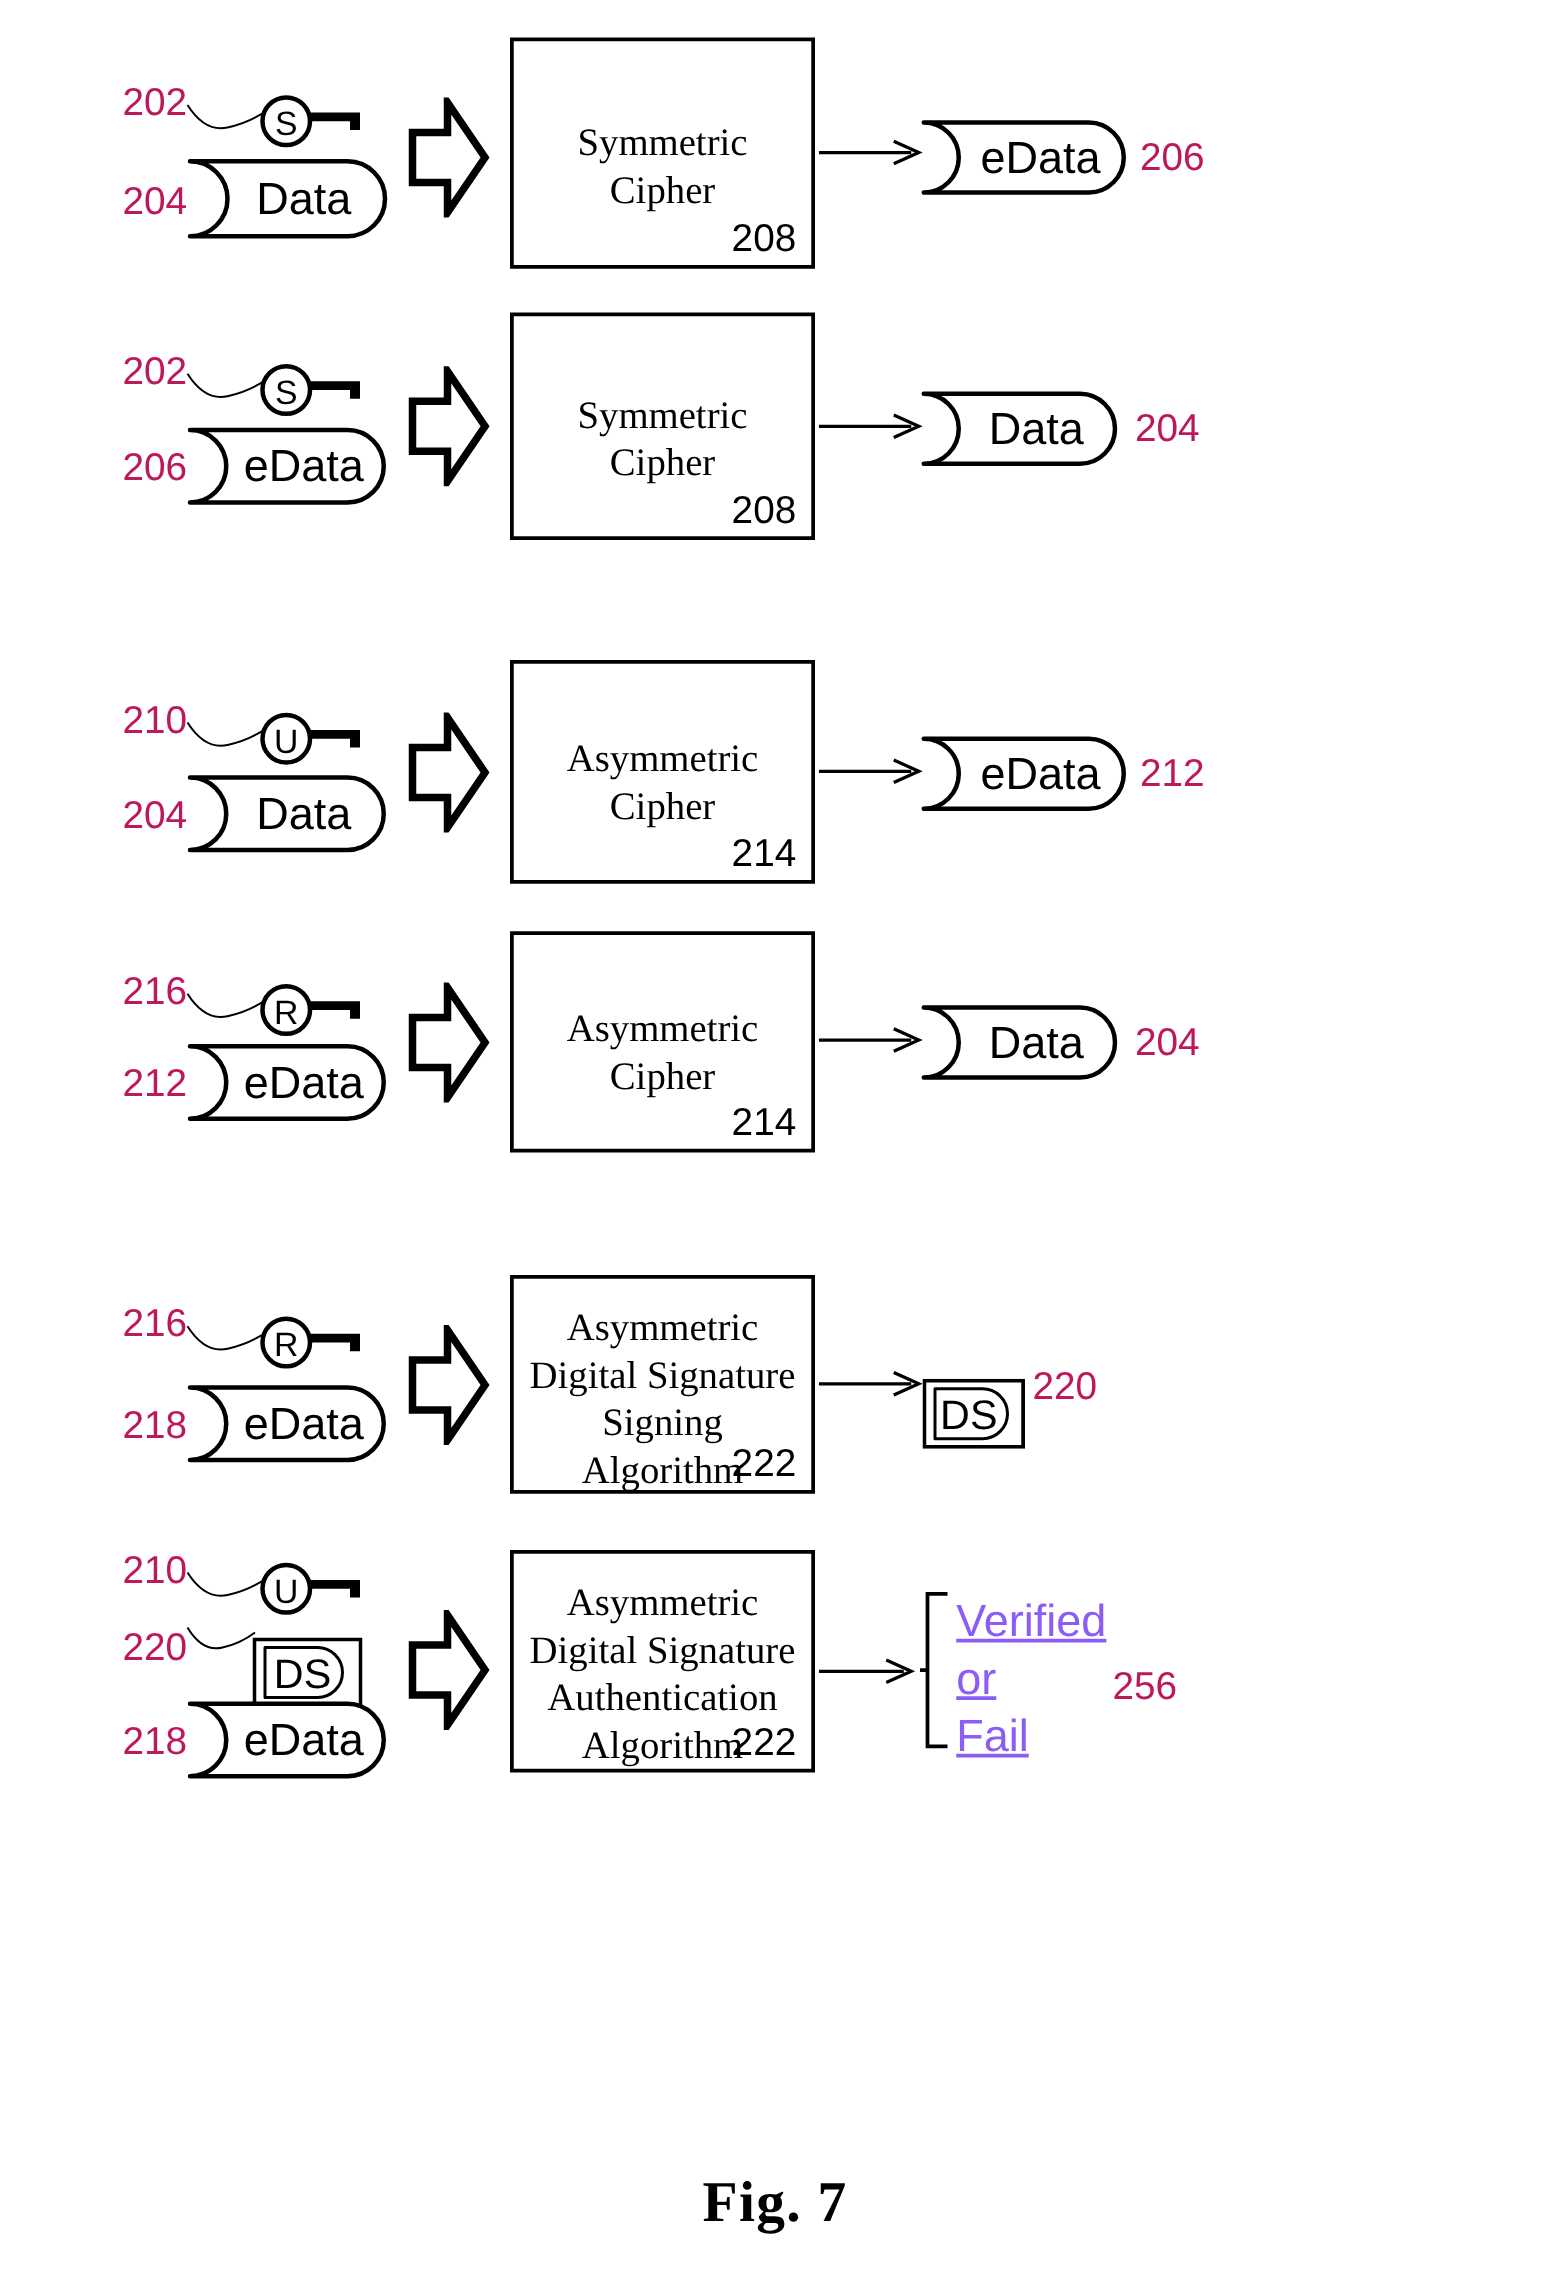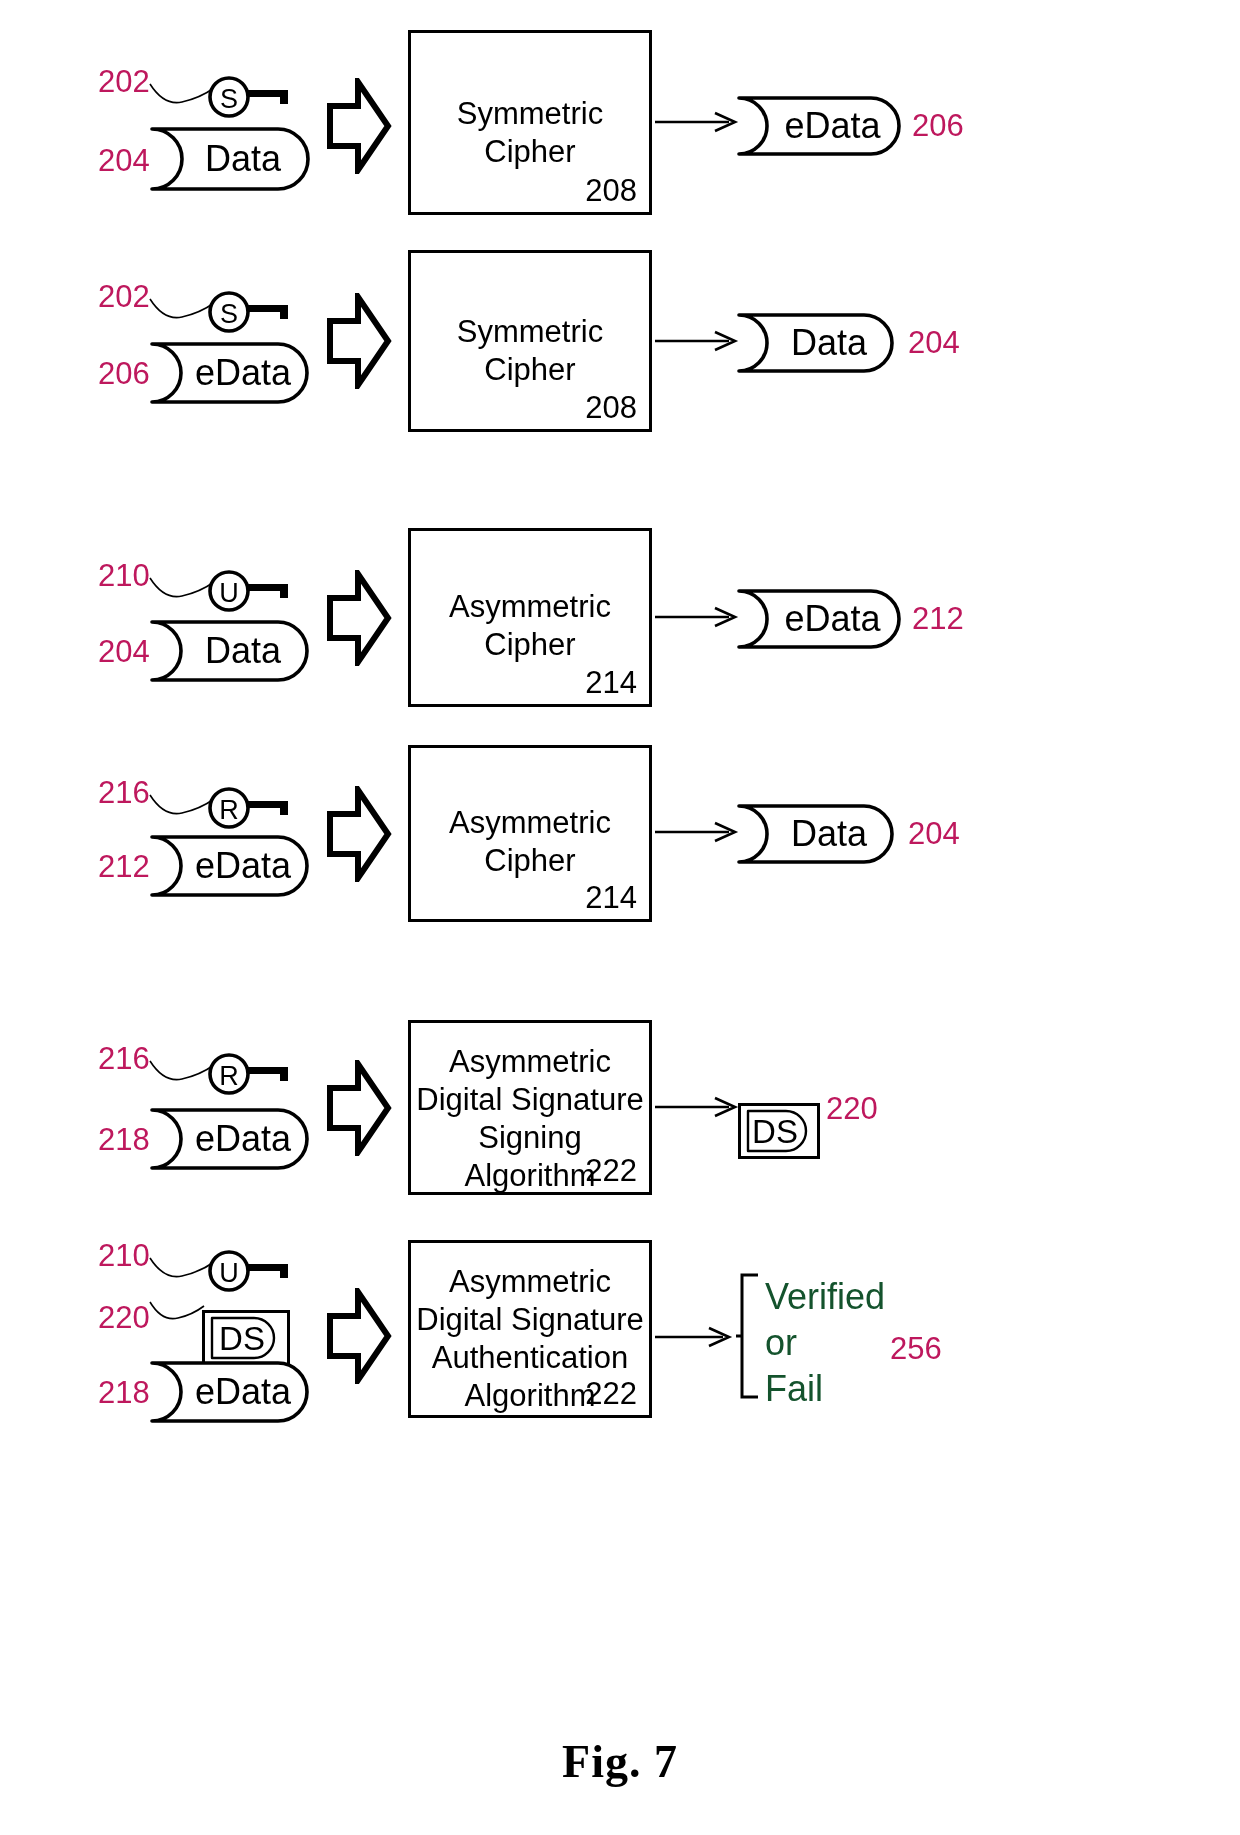--- a/index.html
+++ b/index.html
@@ -72,21 +72,21 @@
     box-sizing: border-box;
     background: #fff;
   }
   .procbox .proc-title {
     position: absolute;
     left: 0;
     width: 100%;
     text-align: center;
     font-size: 31px;
     line-height: 38px;
-    font-family: Liberation Sans, sans-serif;
+    font-family: Liberation Serif, serif;
     color: #000;
     white-space: pre-line;
   }
   .procbox .proc-num {
     position: absolute;
     right: 12px;
     bottom: 4px;
     font-size: 31px;
     font-family: "Liberation Sans", sans-serif;
     color: #000;
@@ -116,22 +116,23 @@
   }
 
   
   .result { position: absolute; }
   .result svg { display: block; }
   .result-lines {
     position: absolute;
     font-size: 36px;
     line-height: 46px;
     font-family: "Liberation Sans", sans-serif;
-    color: #14532d;
+    color: #8b5cf6;
     white-space: pre-line;
+    text-decoration: underline;
   }
 
   
   .figcap {
     position: absolute;
     width: 100%;
     text-align: center;
     font-family: "Liberation Serif", serif;
     font-weight: bold;
     font-size: 46px;

